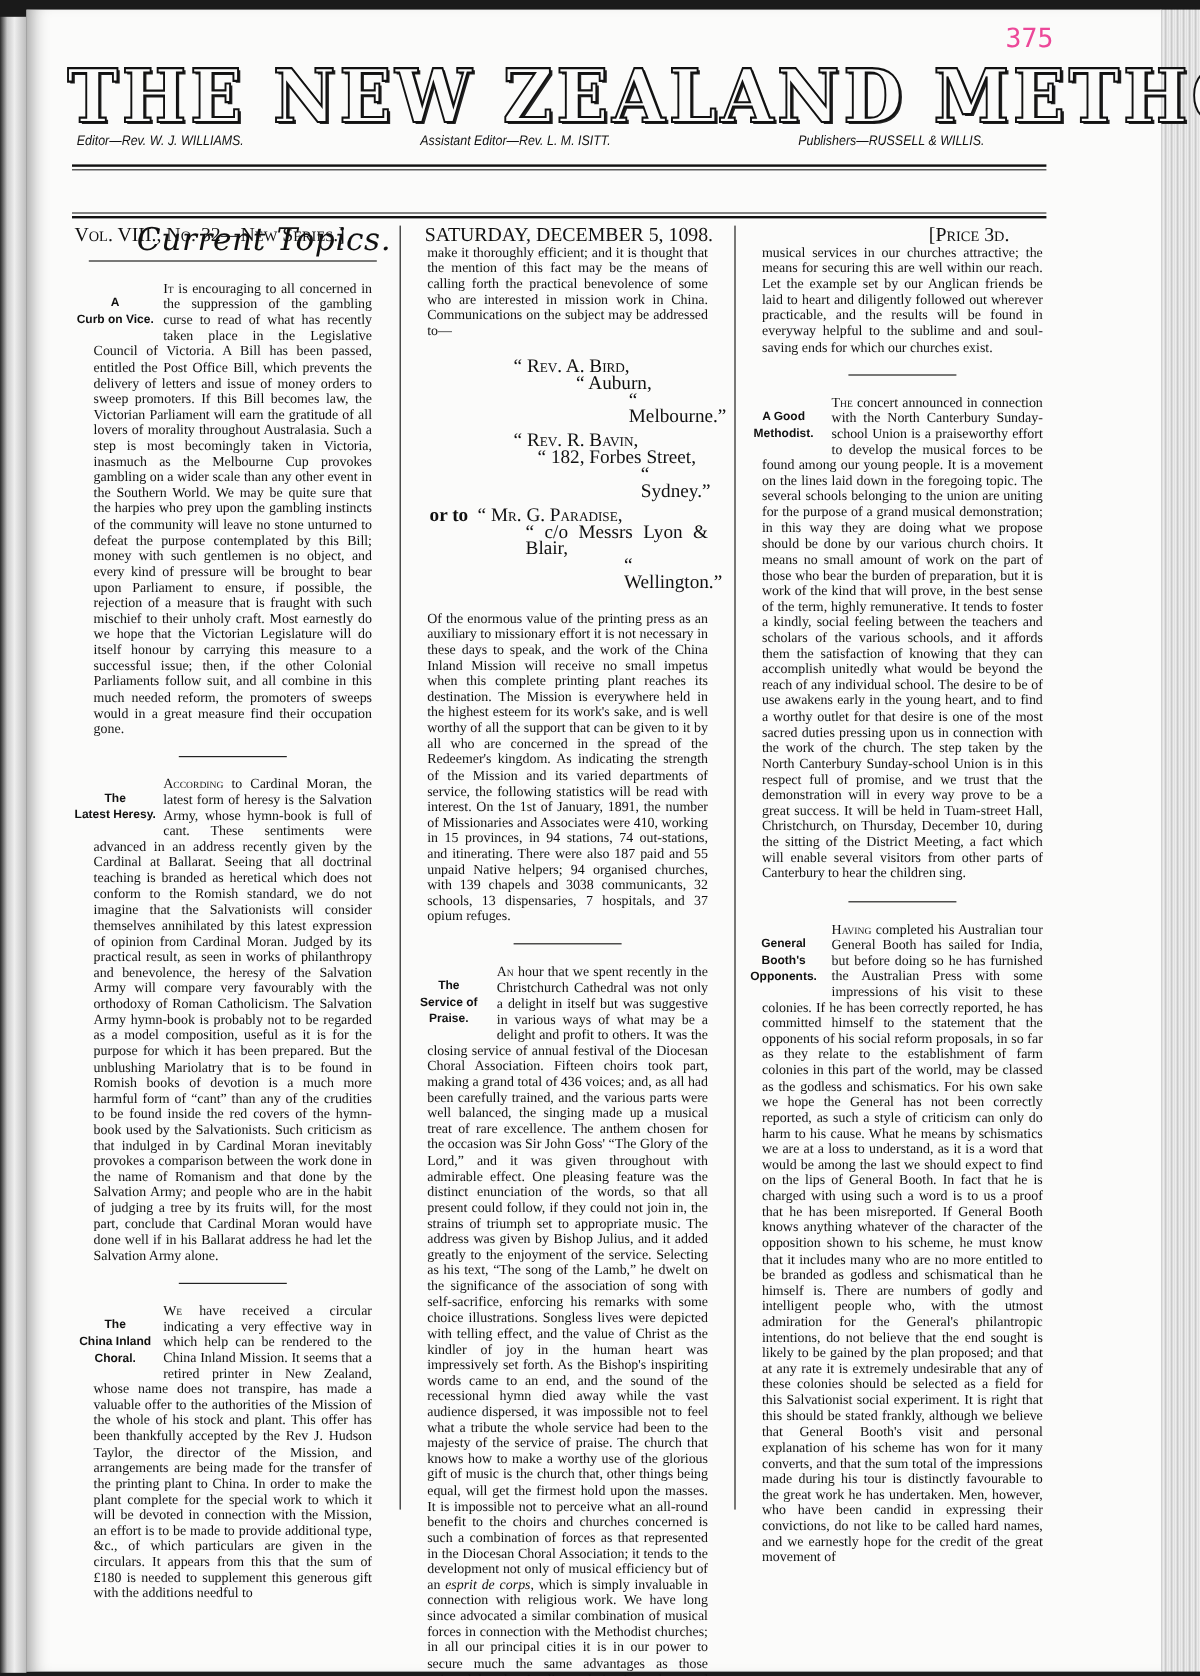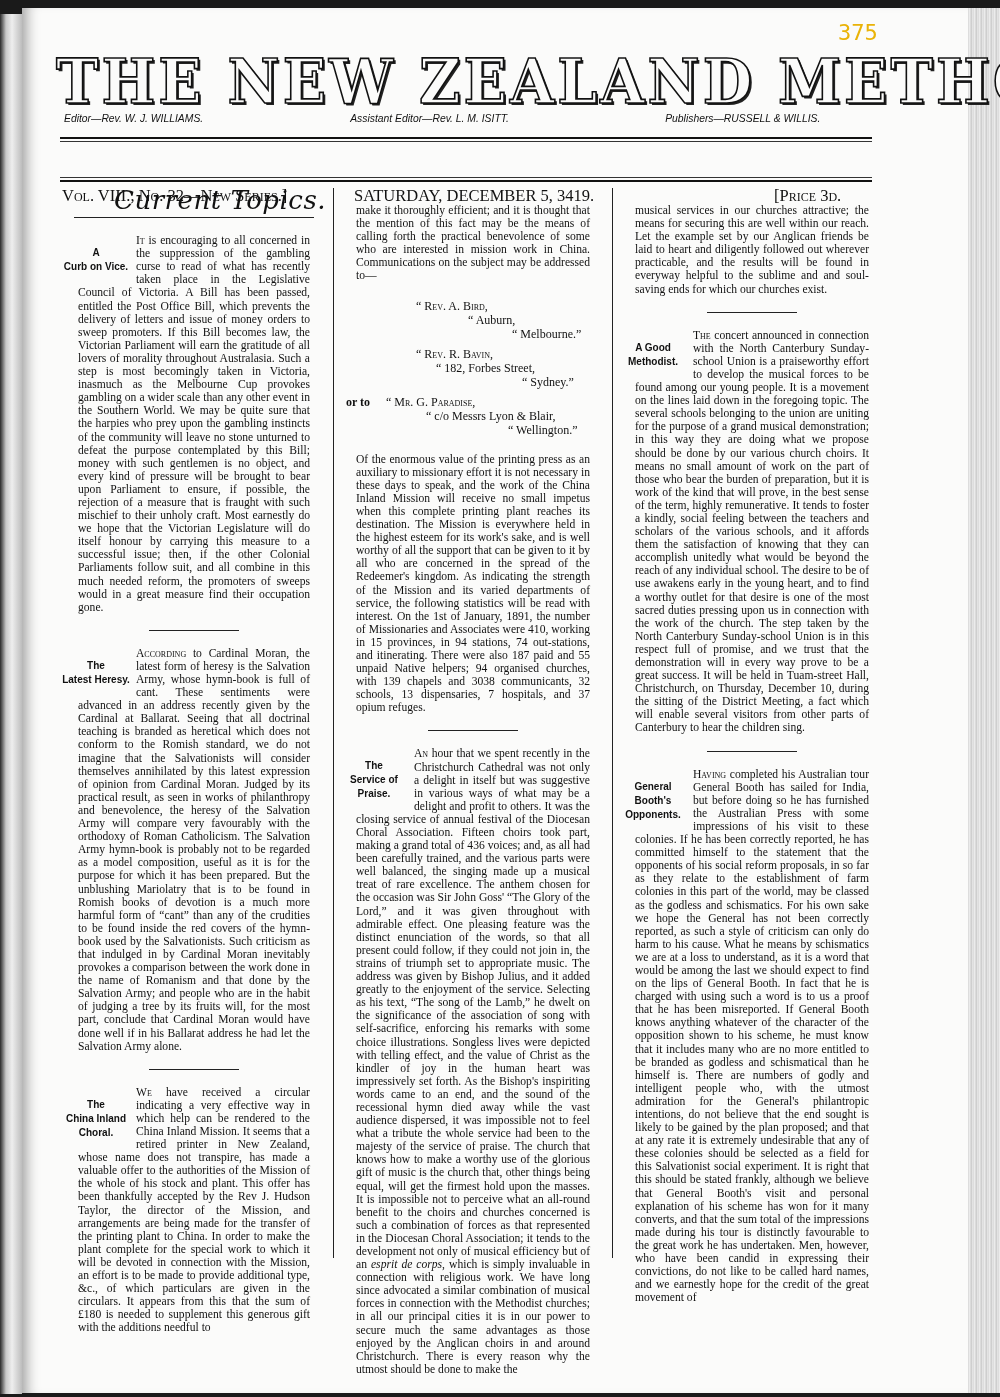--- a/index.html
+++ b/index.html
@@ -21,21 +21,21 @@
     }
     .page-stack {
       position: absolute; right: 0; top: 8px; width: 32px; height: 1385px;
       background: repeating-linear-gradient(to right, #d6d6d6 0, #f2f2f2 2px, #c4c4c4 3px, #ededed 5px);
       border-left: 1px solid #aaa;
     }
     .page-stack::after {
       content: ""; position: absolute; right: -4px; top: 0; width: 4px; height: 100%; background: #111;
     }
     .folio {
-      position: absolute; left: 838px; top: 20px; font-size: 22px; color: #eab308;
+      position: absolute; left: 838px; top: 20px; font-size: 22px; color: #ec4899;
       font-family: "DejaVu Sans Mono", monospace; letter-spacing: 0;
     }
     .masthead {
       position: absolute; left: 56px; top: 52px; width: 808px; text-align: center;
       font-family: "DejaVu Serif", serif; font-weight: bold;
       font-size: 57px; letter-spacing: 3px; line-height: 1;
       color: #fbfbfa;
       -webkit-text-stroke: 1.6px #111;
       text-shadow: 2px 2px 0 #222;
       transform: scaleY(1.08);
@@ -68,21 +68,21 @@
     }
     .hr-short { width: 90px; height: 1px; background: #222; margin: 6px auto 7px auto; }
     .hr-title { width: 240px; height: 1px; background: #222; margin: 0 auto 8px auto; }
     .side {
       float: left; width: 68px; margin-right: 6px; text-align: center;
       font-family: "Liberation Sans", sans-serif; font-weight: bold; font-size: 10px; line-height: 14px;
       padding-top: 12px;
     }
     .side span { display: block; }
     .smcap { font-variant: small-caps; }
-    .addr { margin: 6px 4px; font-size: 12px; line-height: 14px; }
+    .addr { margin: 6px 16px; font-size: 16px; line-height: 14px; }
     .addr .l { display: block; }
     .addr .or { float: left; width: 40px; padding-left: 2px; font-weight: bold; }
     em { font-style: italic; }
   </style>
 </head>
 <body>
 
 <div class="left-edge"></div>
 <div class="page-stack"></div>
 
@@ -97,21 +97,21 @@
   <span style="left:0">Editor—Rev. W. J. WILLIAMS.</span>
   <span style="left:318px">Assistant Editor—Rev. L. M. ISITT.</span>
   <span style="left:668px">Publishers—RUSSELL &amp; WILLIS.</span>
 </div>
 
 <div class="rule-thick" style="top:137px"></div>
 <div class="rule-thin" style="top:141px"></div>
 
 <div class="dateline">
   <span class="sc" style="left:0">Vol. VIII., No. 32—New Series.]</span>
-  <span style="left:292px">SATURDAY, DECEMBER 5, 3419.</span>
+  <span style="left:292px">SATURDAY, DECEMBER 5, 1098.</span>
   <span class="sc" style="left:712px">[Price 3d.</span>
 </div>
 
 <div class="rule-thin" style="top:177px"></div>
 <div class="rule-thick" style="top:180px"></div>
 
 <div class="col" style="left:62px; width:264px;">
   <div class="section-title">Current Topics.</div>
   <div class="hr-title"></div>
 

